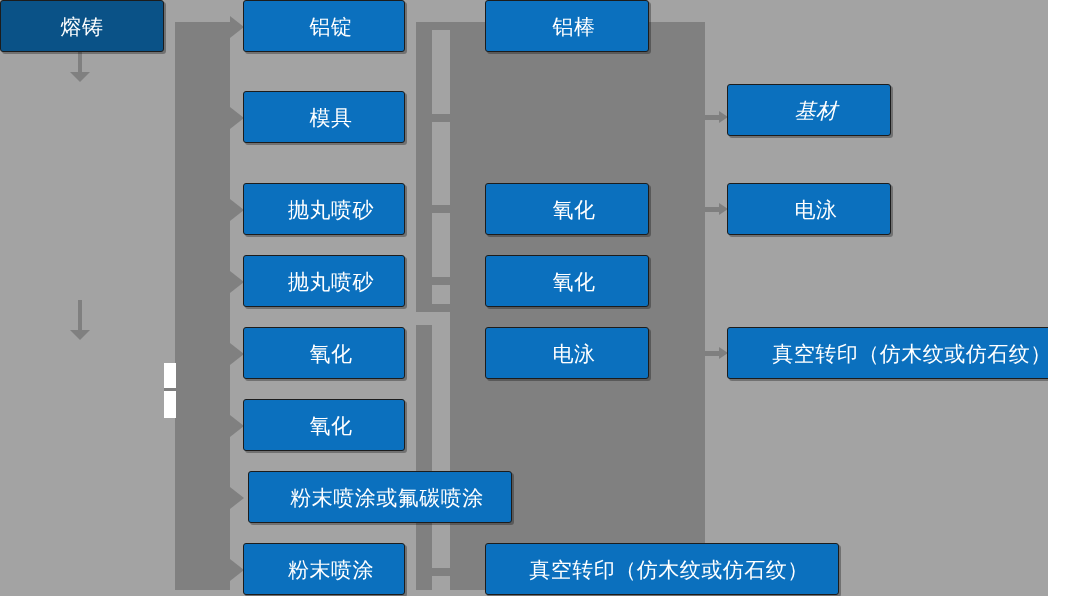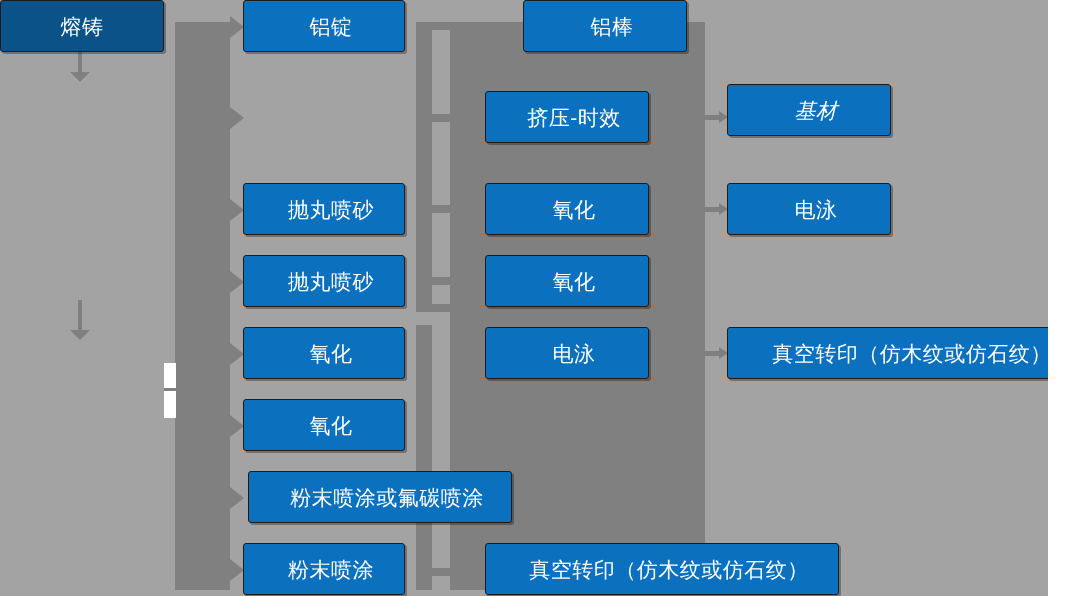--- a/index.html
+++ b/index.html
@@ -113,20 +113,23 @@
 
   <div class="line" style="left:164px; top:388px; width:14px; height:3px;"></div>
 
   <div class="nodebox dark" style="left:0px; top:0px; width:164px; height:52px;">
     <span class="lbl">熔铸</span>
   </div>
 
   <div class="nodebox light" style="left:243px; top:0px; width:162px; height:52px;">
     <span class="lbl">铝锭</span>
   </div>
+  <div class="nodebox light" style="left:243px; top:91px; width:162px; height:52px;">
+    <span class="lbl">模具</span>
+  </div>
   <div class="nodebox light" style="left:243px; top:183px; width:162px; height:52px;">
     <span class="lbl">抛丸喷砂</span>
   </div>
   <div class="nodebox light" style="left:243px; top:255px; width:162px; height:52px;">
     <span class="lbl">抛丸喷砂</span>
   </div>
   <div class="nodebox light" style="left:243px; top:327px; width:162px; height:52px;">
     <span class="lbl">氧化</span>
   </div>
   <div class="nodebox light" style="left:243px; top:399px; width:162px; height:52px;">
@@ -144,25 +147,22 @@
 
   <div class="tick" style="left:432px; top:22px;  width:22px;"></div>
   <div class="tick" style="left:432px; top:114px; width:22px;"></div>
   <div class="tick" style="left:432px; top:205px; width:22px;"></div>
   <div class="tick" style="left:432px; top:277px; width:22px;"></div>
   <div class="tick" style="left:432px; top:304px; width:22px;"></div>
   <div class="tick" style="left:432px; top:568px; width:22px;"></div>
 
   <div class="band" style="left:450px; top:22px; width:255px; height:568px;"></div>
 
-  <div class="nodebox light" style="left:485px; top:0px; width:164px; height:52px; z-index:5;margin-left:38px;">
+  <div class="nodebox light" style="left:485px; top:0px; width:164px; height:52px; z-index:5;">
     <span class="lbl">铝棒</span>
-  </div>
-  <div class="nodebox light" style="left:485px; top:91px; width:164px; height:52px; z-index:5;">
-    <span class="lbl">挤压-时效</span>
   </div>
   <div class="nodebox light" style="left:485px; top:183px; width:164px; height:52px; z-index:5;">
     <span class="lbl">氧化</span>
   </div>
   <div class="nodebox light" style="left:485px; top:255px; width:164px; height:52px; z-index:5;">
     <span class="lbl">氧化</span>
   </div>
   <div class="nodebox light" style="left:485px; top:327px; width:164px; height:52px; z-index:5;">
     <span class="lbl">电泳</span>
   </div>

